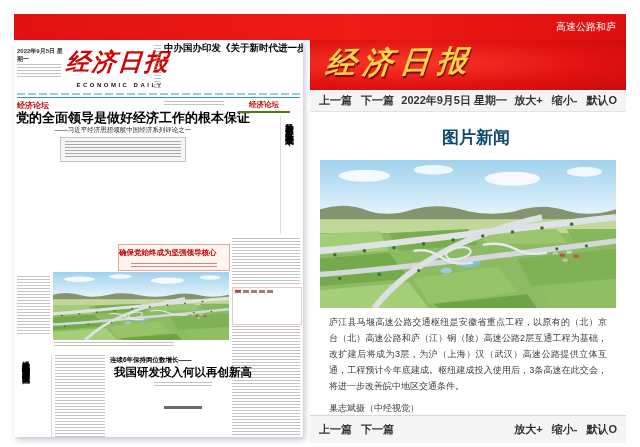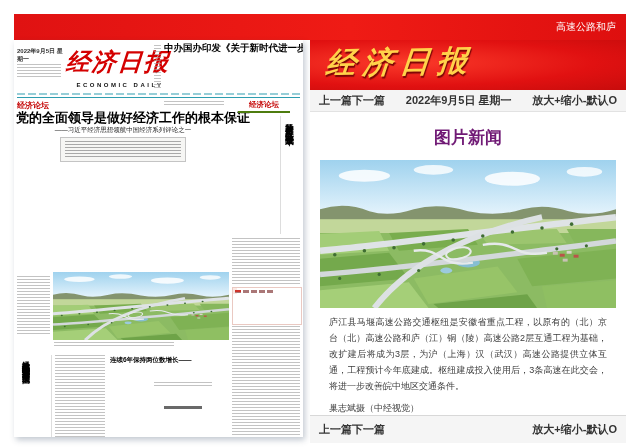--- a/index.html
+++ b/index.html
@@ -89,25 +89,25 @@
           background:radial-gradient(ellipse at 30% 45%,#fb3a2a 0%,#e11111 60%,#c70c0c 100%);
           overflow:hidden;}
   .banner-title{position:absolute;left:16px;top:2px;font-family:"DejaVu Serif",serif;
                 font-style:italic;font-weight:bold;font-size:30px;letter-spacing:7px;
                 color:#ffd24a;text-shadow:1px 2px 1px #7d0606;transform:skewX(-6deg) rotate(-1deg);}
   .rtoolbar{position:absolute;left:0;width:316px;height:22px;background:#f4f4f4;
             display:flex;align-items:center;padding:0 9px;box-sizing:border-box;
             font-size:11px;font-weight:bold;color:#333;}
   .rtoolbar.top{top:50px;border-bottom:1px solid #e2e2e2;}
   .rtoolbar.bottom{top:375px;height:28px;border-top:1px solid #d8d8d8;background:#f5f5f5;}
-  .rtoolbar .grp{display:flex;}
+  .rtoolbar .grp{display:flex;gap:9px;}
   .rtoolbar .mid{flex:1;text-align:center;font-weight:bold;}
   .rtoolbar span{cursor:pointer;white-space:nowrap;}
-  .rtitle{position:absolute;left:0;top:86px;width:316px;text-align:center;
-          font-size:17px;font-weight:bold;color:#701a75;}
+  .rtitle{position:absolute;left:8px;top:86px;width:316px;text-align:center;
+          font-size:17px;font-weight:bold;color:#0c4a6e;}
   .rphoto{position:absolute;left:10px;top:120px;width:296px;height:148px;}
   .rtext{position:absolute;left:19px;top:274px;width:278px;font-size:9px;line-height:16px;
          color:#3c3c3c;text-align:justify;}
   .rtext p{margin:0 0 6px 0;}
   .rcredit{margin-top:4px;}
 
 </style>
 </head>
 <body>
 
@@ -203,20 +203,24 @@
     <div class="np-body">
         <i class="tl"></i>
         <i class="tl"></i>
         <i class="tl"></i>
         <i class="tl"></i>
         <i class="tl"></i>
       </div>
     <div class="np-intro">
         <i class="tl dark"></i>
       </div>
+    <div class="np-redbox">
+      <span class="np-redbox-h">确保党始终成为坚强领导核心</span>
+      <i></i>
+    </div>
 
     <svg class="np-photo" viewBox="0 0 300 150" preserveAspectRatio="none">
         <use href="#aerial"></use>
       </svg>
     <div class="np-photo-side tl"></div>
     <div class="np-photo-cap tl"></div>
 
     <div class="np-forum-label">经济论坛</div>
     <div class="np-forum-cols">
         <i class="tl"></i>
@@ -251,20 +255,21 @@
         </div>
     </div>
     <div class="np-forum-bot tl"></div>
 
     <div class="np-vbox">
       <div>经济日报社启动“质量强国”</div>
       <div>主题品牌集中展示月活动</div>
     </div>
     <div class="np-qcol tl"></div>
     <div class="np-kicker">连续6年保持两位数增长——</div>
+    <div class="np-bot-h">我国研发投入何以再创新高</div>
     <div class="np-bot-byline tl"></div>
     <div class="np-bot-cols">
         <i class="tl"></i>
         <i class="tl"></i>
         <i class="tl"></i>
       </div>
     <div class="np-bot-sub"></div>
   </div>
 
   <div id="rpanel">

